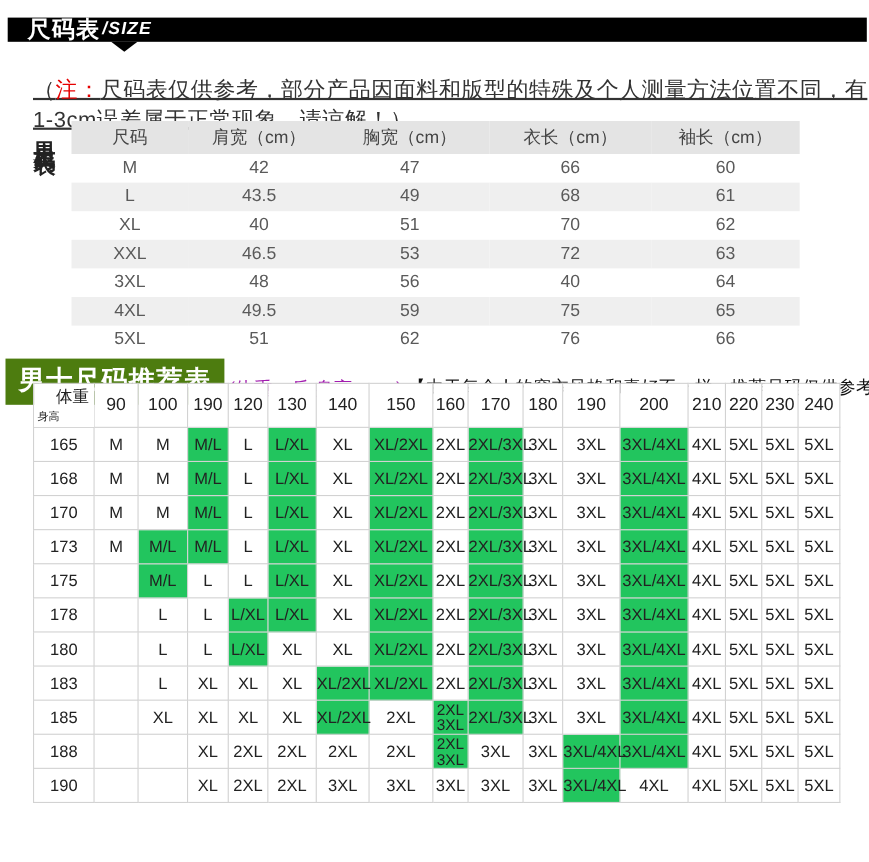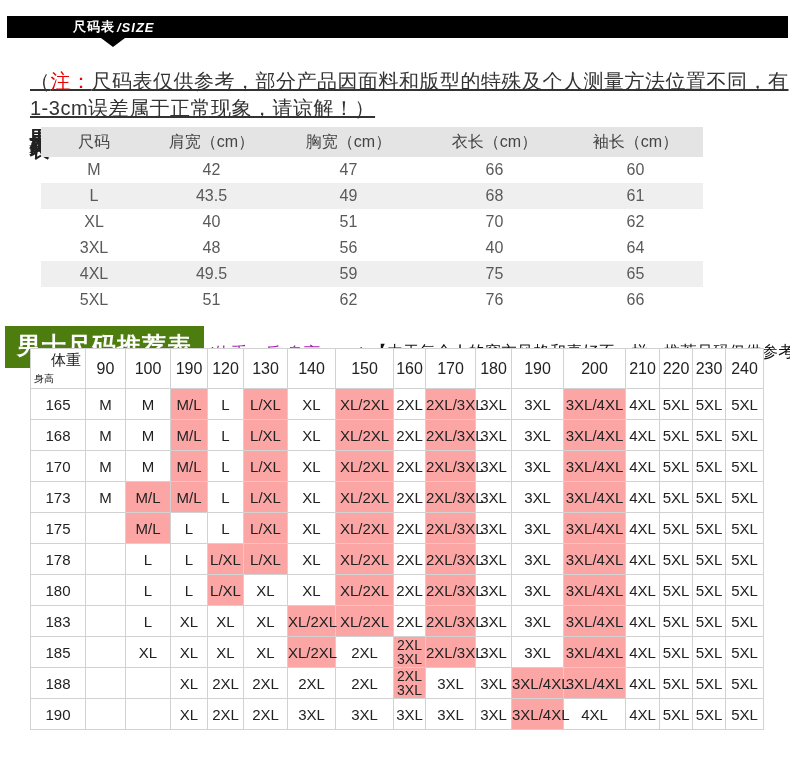--- a/index.html
+++ b/index.html
@@ -2,52 +2,52 @@
 <html><head>
 <meta charset="utf-8">
 <style>
   html,body{margin:0;padding:0;background:#fff;}
   body{width:790px;height:784px;position:relative;overflow:hidden;
        font-family:"Liberation Sans","DejaVu Sans",sans-serif;color:#222;}
 
   
   .banner{position:absolute;left:7px;top:16px;width:781px;height:22px;background:#000;
           display:flex;align-items:center;padding-left:18px;box-sizing:border-box;}
-  .banner-title{color:#fff;font-size:13px;font-weight:bold;letter-spacing:1px;margin-left:48px;}
-  .banner-sub{color:#fff;font-size:13px;font-style:italic;font-weight:bold;margin-left:2px;letter-spacing:1px;}
+  .banner-title{color:#fff;font-size:21px;font-weight:bold;letter-spacing:1px;}
+  .banner-sub{color:#fff;font-size:16px;font-style:italic;font-weight:bold;margin-left:2px;letter-spacing:1px;}
   .banner-triangle{position:absolute;left:101px;top:38px;width:0;height:0;
           border-left:12px solid transparent;border-right:12px solid transparent;border-top:9px solid #000;}
 
   
   .note{position:absolute;left:30px;top:68px;font-size:20px;color:#333;letter-spacing:.5px;text-decoration:underline;}
   .note .mark{color:#e60000;}
 
   
-  .section1{position:absolute;left:28px;top:110px;display:flex;align-items:flex-start;flex-direction:column;}
+  .section1{position:absolute;left:28px;top:110px;display:flex;align-items:flex-start;}
   .vlabel{writing-mode:vertical-lr;text-orientation:upright;font-size:20px;font-weight:bold;
           color:#222;letter-spacing:3px;margin-top:2px;line-height:24px;}
   .table1{border-collapse:collapse;margin-left:13px;table-layout:fixed;}
   .table1 th{background:#e4e4e4;height:28px;font-weight:normal;font-size:16px;color:#444;text-align:center;}
   .table1 td{height:24px;font-size:16px;color:#5a5a5a;text-align:center;}
   .table1 tr.alt{background:#efefef;}
 
   
   .rec-head{position:absolute;left:5px;top:326px;display:flex;align-items:flex-end;white-space:nowrap;}
   .rec-title{background:#4d7c0f;color:#fff;font-size:24px;font-weight:bold;
              padding:4px 12px 6px 12px;letter-spacing:1px;}
   .rec-units{font-size:17px;color:#a21caf;margin-left:4px;padding-bottom:3px;}
   .rec-disclaimer{font-size:16px;color:#111;margin-left:5px;padding-bottom:5px;letter-spacing:.3px;}
 
   
   .table2{position:absolute;left:30px;top:348px;border-collapse:collapse;table-layout:fixed;width:733px;}
   .table2 th,.table2 td{border:1px solid #d2d2d2;text-align:center;font-weight:normal;
              font-size:15px;color:#222;padding:0;background:#fff;}
   .table2 thead th{height:39px;font-size:16px;}
   .table2 tbody th,.table2 tbody td{height:30px;}
-  .table2 td.shaded{background:#fca5a5;}
+  .table2 td.shaded{background:#22c55e;}
   .table2 td.stacked{white-space:pre-line;line-height:14px;font-size:14px;}
   .corner{position:relative;}
   .corner .c-top{position:absolute;top:2px;right:4px;font-size:15px;}
   .corner .c-bottom{position:absolute;bottom:2px;left:3px;font-size:10px;}
 </style>
 </head>
 <body>
 
 <div class="banner">
   <span class="banner-title">尺码表</span>
@@ -92,20 +92,27 @@
           <td>49</td>
           <td>68</td>
           <td>61</td>
         </tr>
         <tr>
           <td>XL</td>
           <td>40</td>
           <td>51</td>
           <td>70</td>
           <td>62</td>
+        </tr>
+        <tr class="alt">
+          <td>XXL</td>
+          <td>46.5</td>
+          <td>53</td>
+          <td>72</td>
+          <td>63</td>
         </tr>
         <tr>
           <td>3XL</td>
           <td>48</td>
           <td>56</td>
           <td>40</td>
           <td>64</td>
         </tr>
         <tr class="alt">
           <td>4XL</td>

